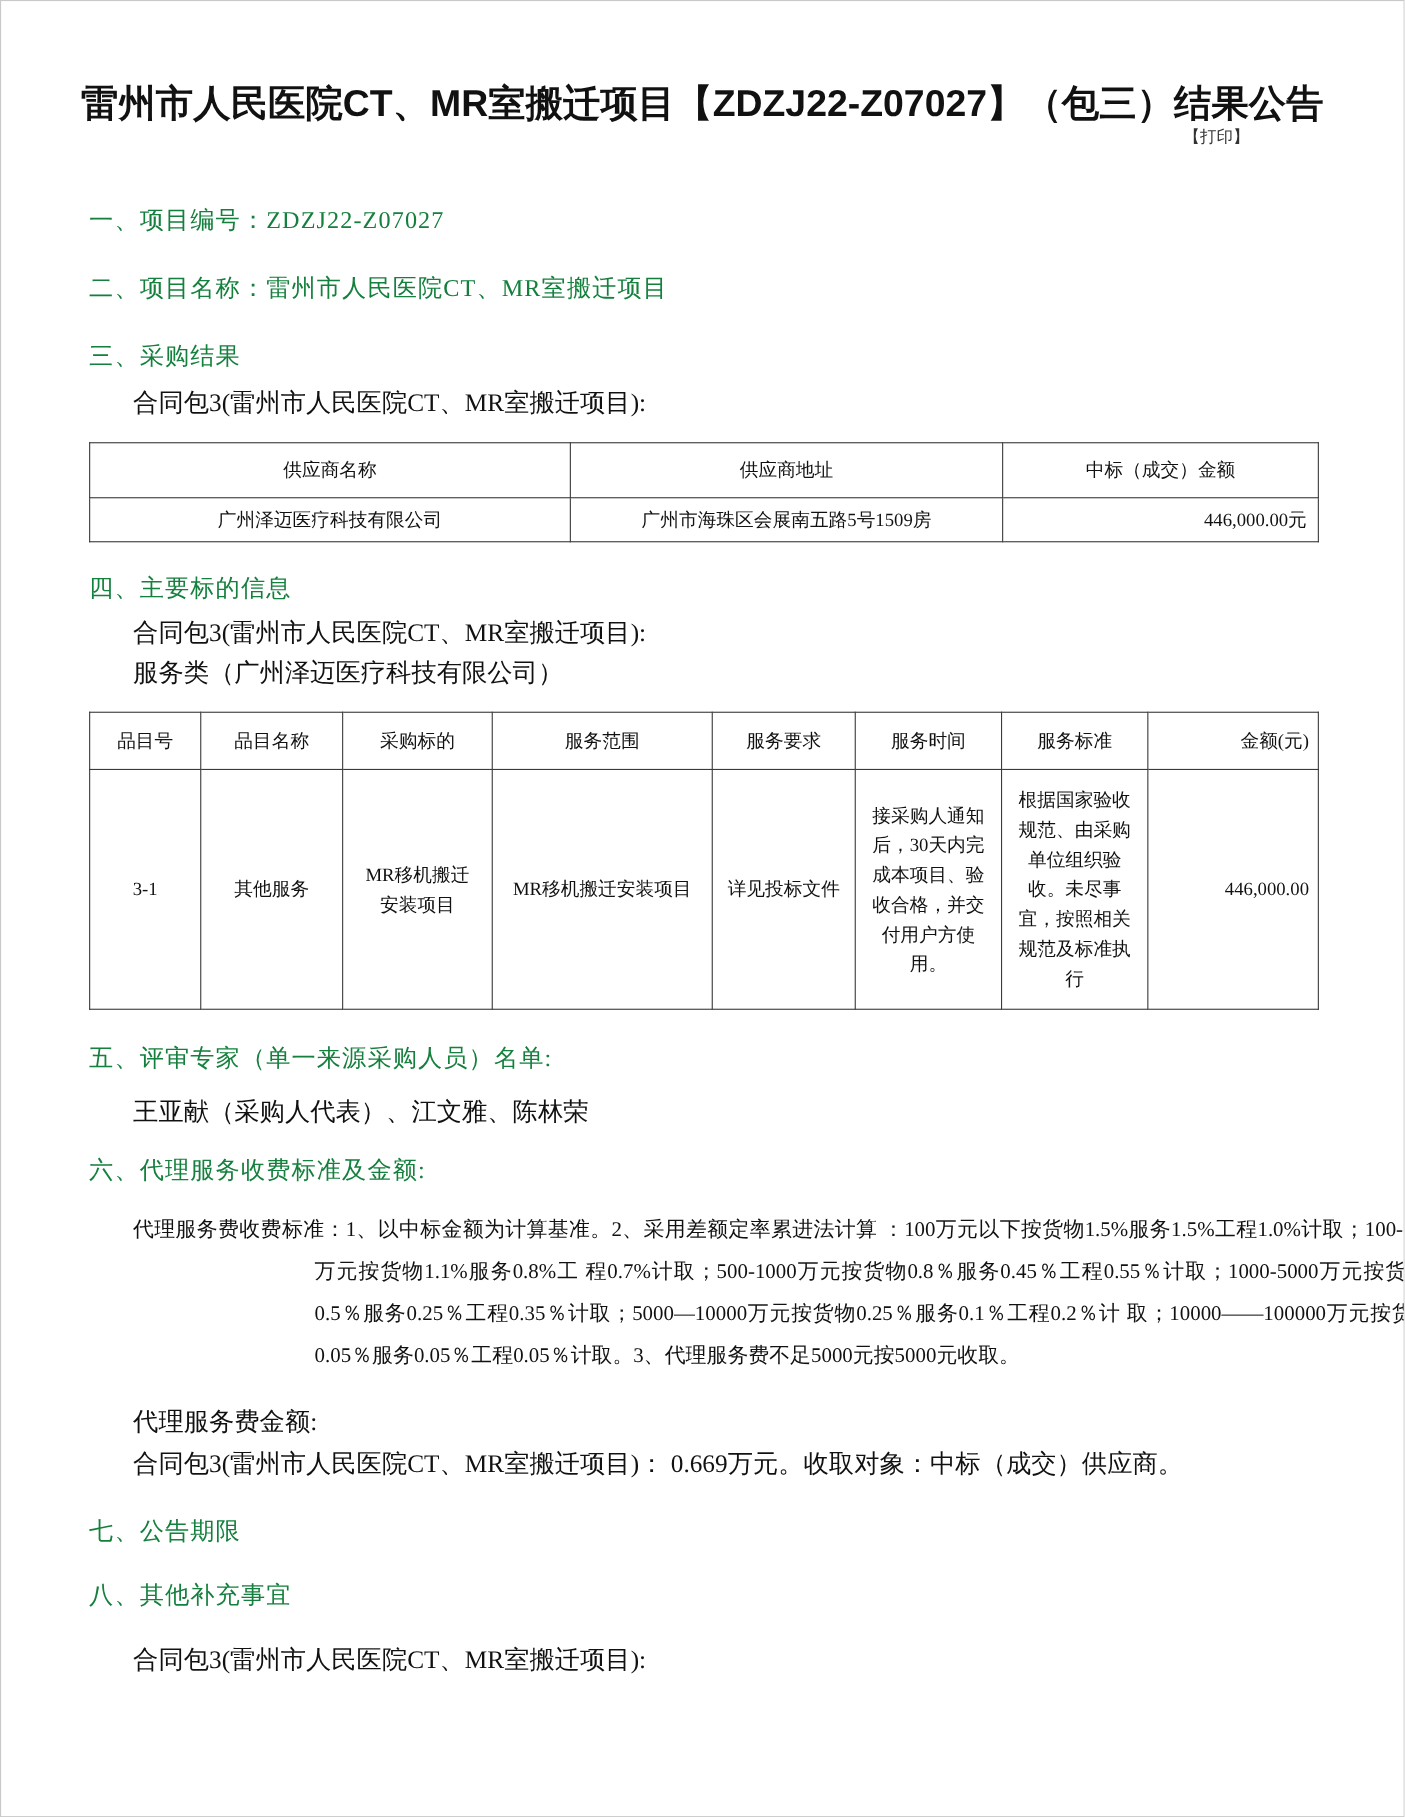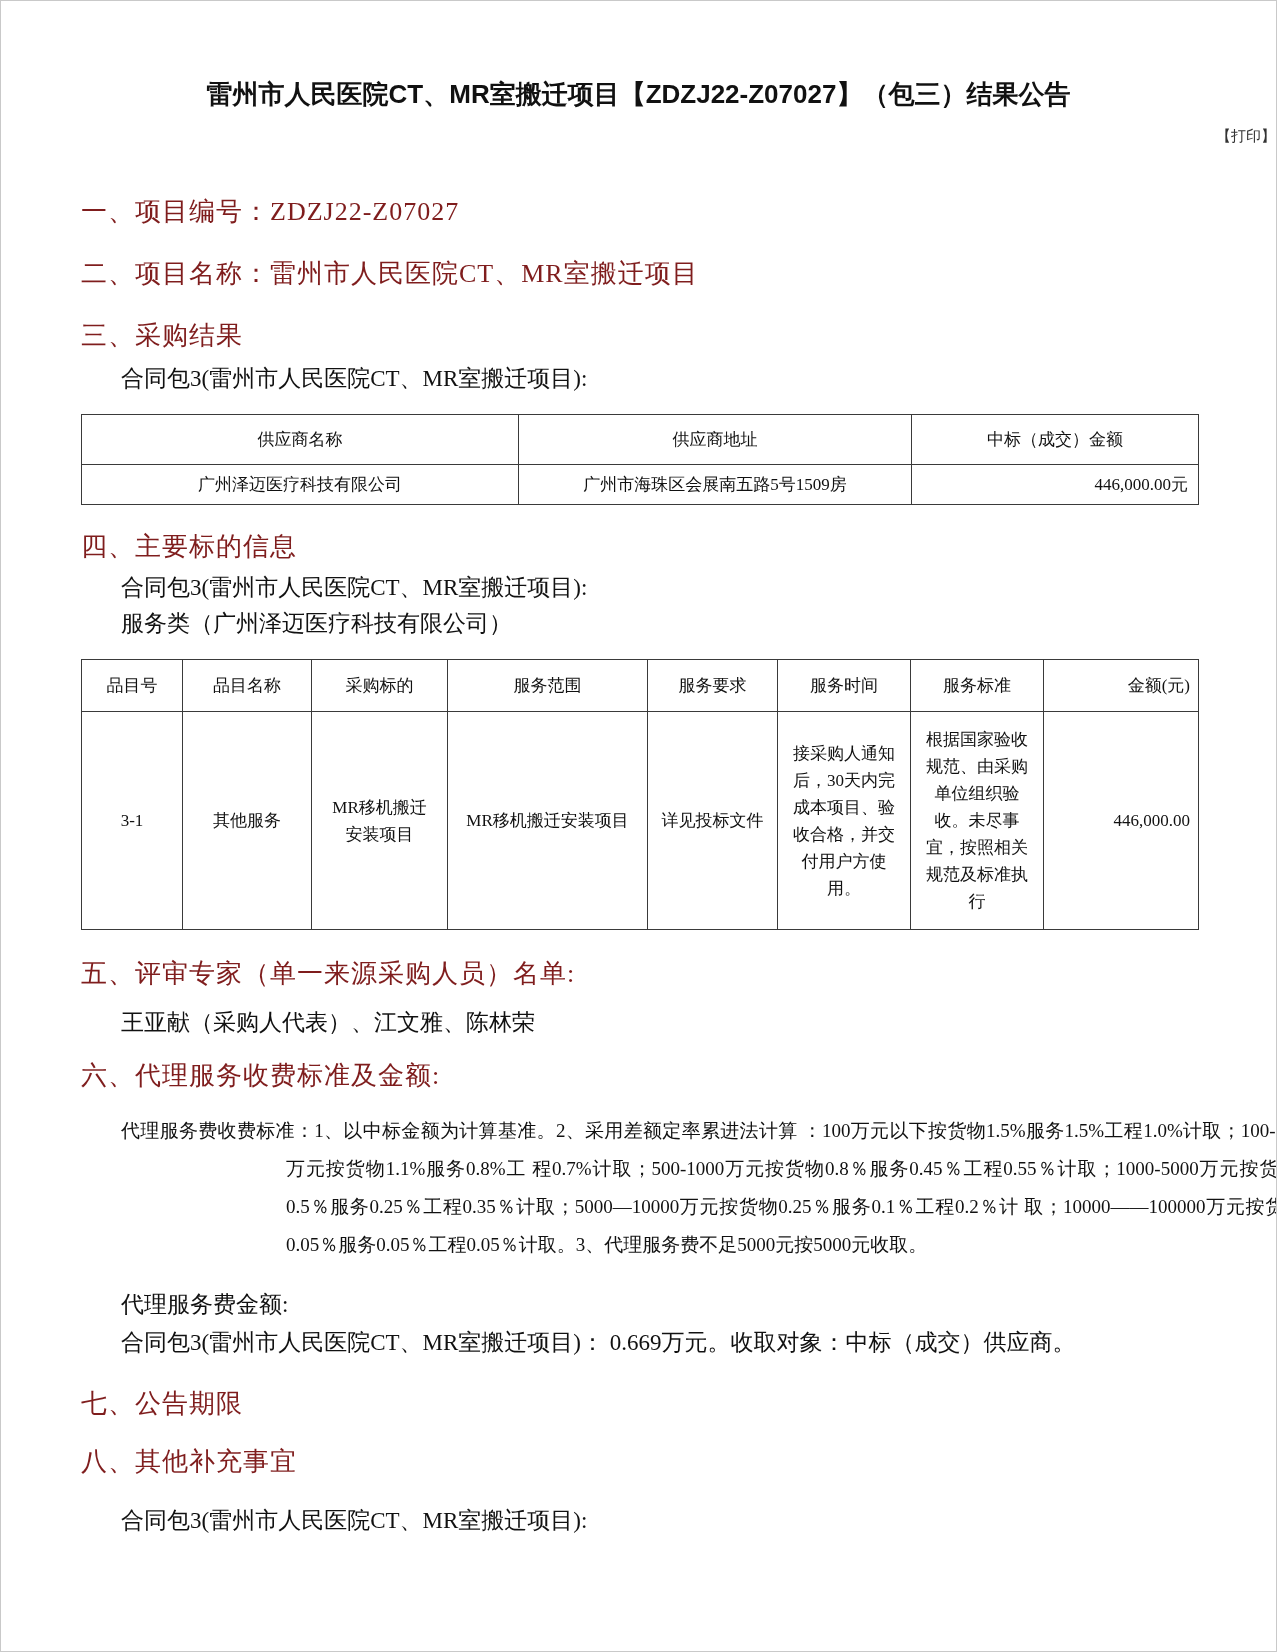--- a/index.html
+++ b/index.html
@@ -12,37 +12,37 @@
     border: 1px solid #c9c9c9;
     overflow: hidden;
     font-family: "Liberation Serif", "DejaVu Serif", serif;
     color: #1a1a1a;
   }
   .doc-title {
     margin: 72px 60px 0 60px;
     text-align: center;
     font-family: "Liberation Sans", "DejaVu Sans", sans-serif;
     font-weight: 700;
-    font-size: 26px;
+    font-size: 34px;
     line-height: 42px;
     color: #111;
   }
   .print-row {
-    margin-top: 12px;
+    padding-right: 140px;
     text-align: right;
     font-size: 15px;
     color: #333;
   }
   .print-btn { cursor: pointer; }
   .content { padding: 0 80px; }
 
   .sec-heading {
-    font-size: 26px;
+    font-size: 22px;
     line-height: 28px;
-    color: #7f1d1d;
+    color: #15803d;
     letter-spacing: 1px;
   }
   .mt-h1 { margin-top: 52px; }
   .mt-h2 { margin-top: 34px; }
   .mt-h3 { margin-top: 34px; }
   .mt-h4 { margin-top: 28px; }
   .mt-h5 { margin-top: 30px; }
   .mt-h6 { margin-top: 26px; }
   .mt-h7 { margin-top: 34px; }
   .mt-h8 { margin-top: 30px; }

